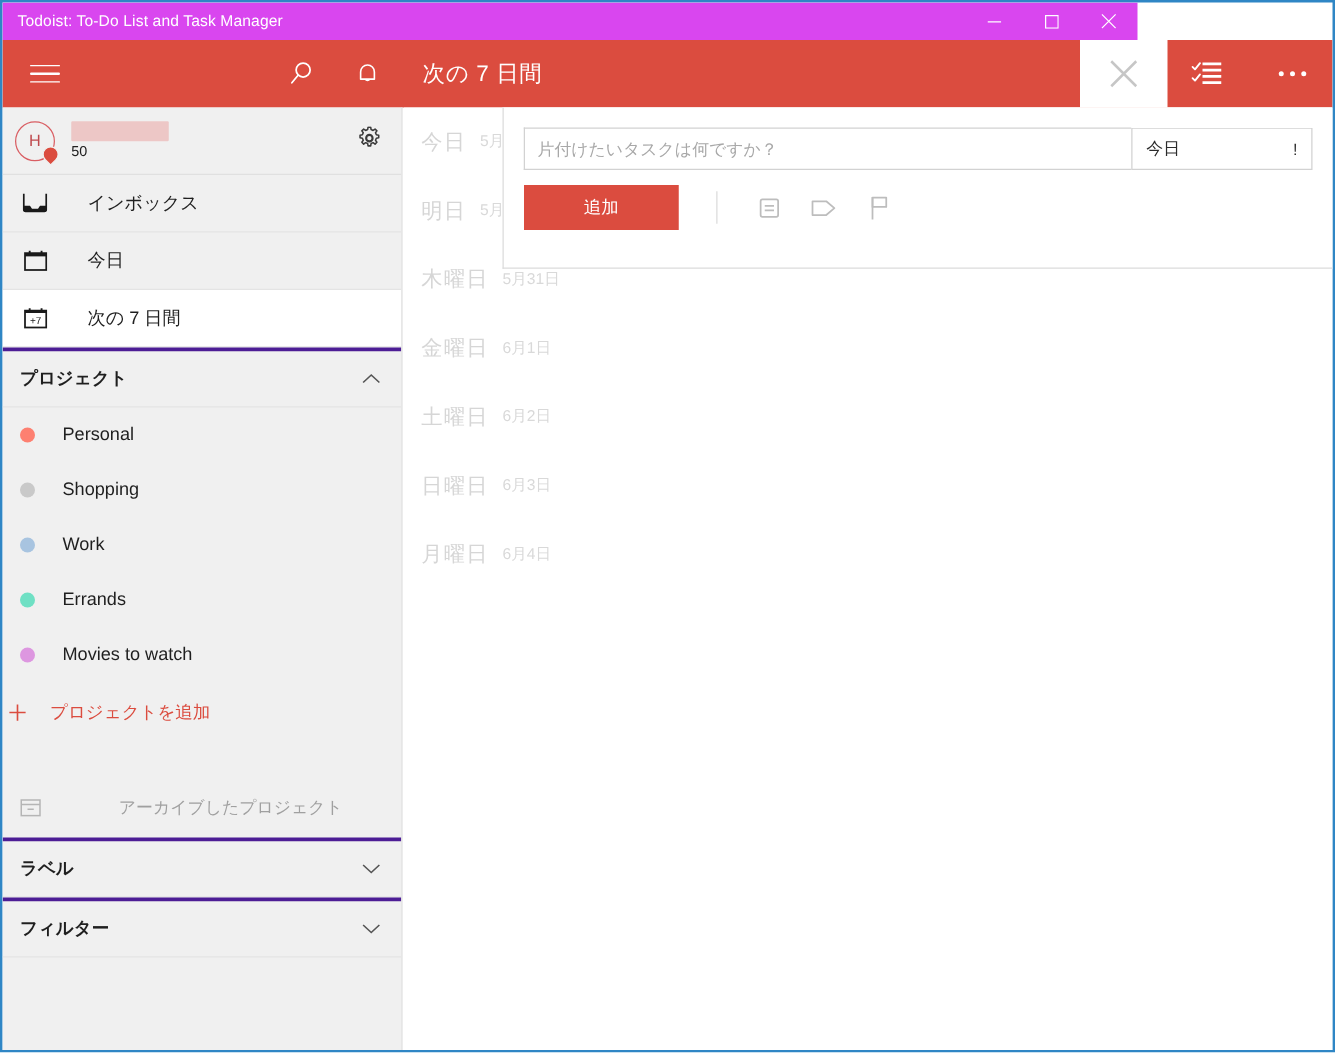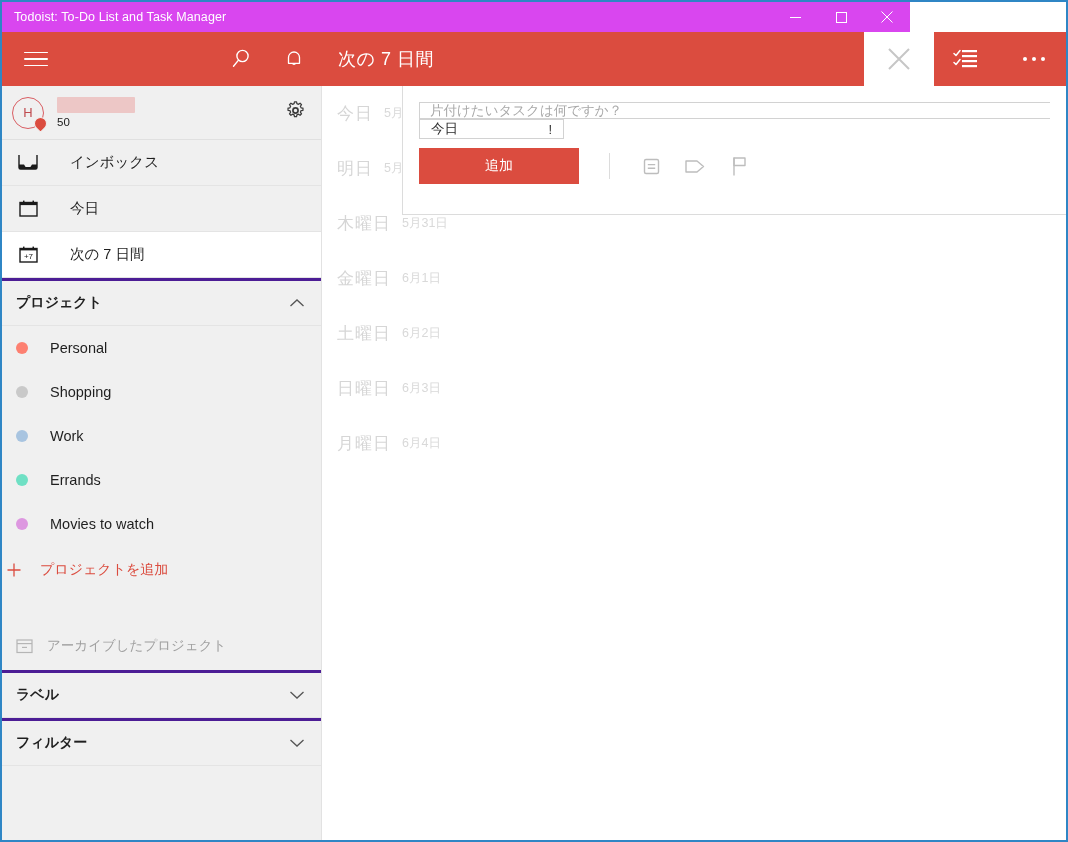--- a/index.html
+++ b/index.html
@@ -175,21 +175,21 @@
   }
   .add-project .plus {
     width: 14px; margin-right: 19px;
     display: flex; align-items: center; justify-content: center;
   }
 
   .archived {
     height: 48px; margin-top: 28px;
     display: flex; align-items: center;
     padding-left: 14px;
-    color: #a0a0a0; font-size: 13.5px;
+    color: #a0a0a0; font-size: 13.5px; gap: 48px;
   }
   .archived .arch-icon { margin-right: 14px; display: flex; }
 
   
   .content {
     position: absolute; left: 321px; top: 84px;
     width: 743px; height: 754px;
     background: #ffffff;
     overflow: hidden;
   }
@@ -211,21 +211,21 @@
   
   .add-panel {
     position: absolute; left: 400px; top: 84px;
     width: 664px; height: 129px;
     background: #ffffff;
     border-left: 1px solid #dcdcdc;
     border-bottom: 1px solid #dcdcdc;
     z-index: 5;
   }
   .panel-inner { padding: 16px 16px 0 16px; }
-  .input-row { display: flex; height: 34px; flex-direction: column; }
+  .input-row { display: flex; height: 34px; }
   .task-input {
     flex: 1;
     border: 1px solid #d2d2d2;
     border-right: none;
     padding: 0 10px;
     font-size: 13.5px;
     font-family: "Liberation Sans", "DejaVu Sans", sans-serif;
     color: #333;
     outline: none;
     background: #ffffff;
@@ -245,21 +245,21 @@
     display: flex; align-items: center;
     margin-top: 12px;
   }
   .btn {
     height: 36px;
     display: flex; align-items: center; justify-content: center;
     font-size: 14px;
     border: none;
     font-family: "Liberation Sans", "DejaVu Sans", sans-serif;
   }
-  .btn-add { width: 160px; background: #db4c3f; color: #ffffff; }
+  .btn-add { width: 124px; background: #db4c3f; color: #ffffff; }
   .btn-cancel { width: 140px; background: #d3d3d3; color: #1a1a1a; margin-left: 13px; }
   .btn-sep {
     width: 1px; height: 26px; background: #dcdcdc;
     margin: 0 19px 0 30px;
   }
   .panel-tool {
     width: 44px; height: 30px;
     display: flex; align-items: center; justify-content: center;
     color: #bdbdbd;
   }

